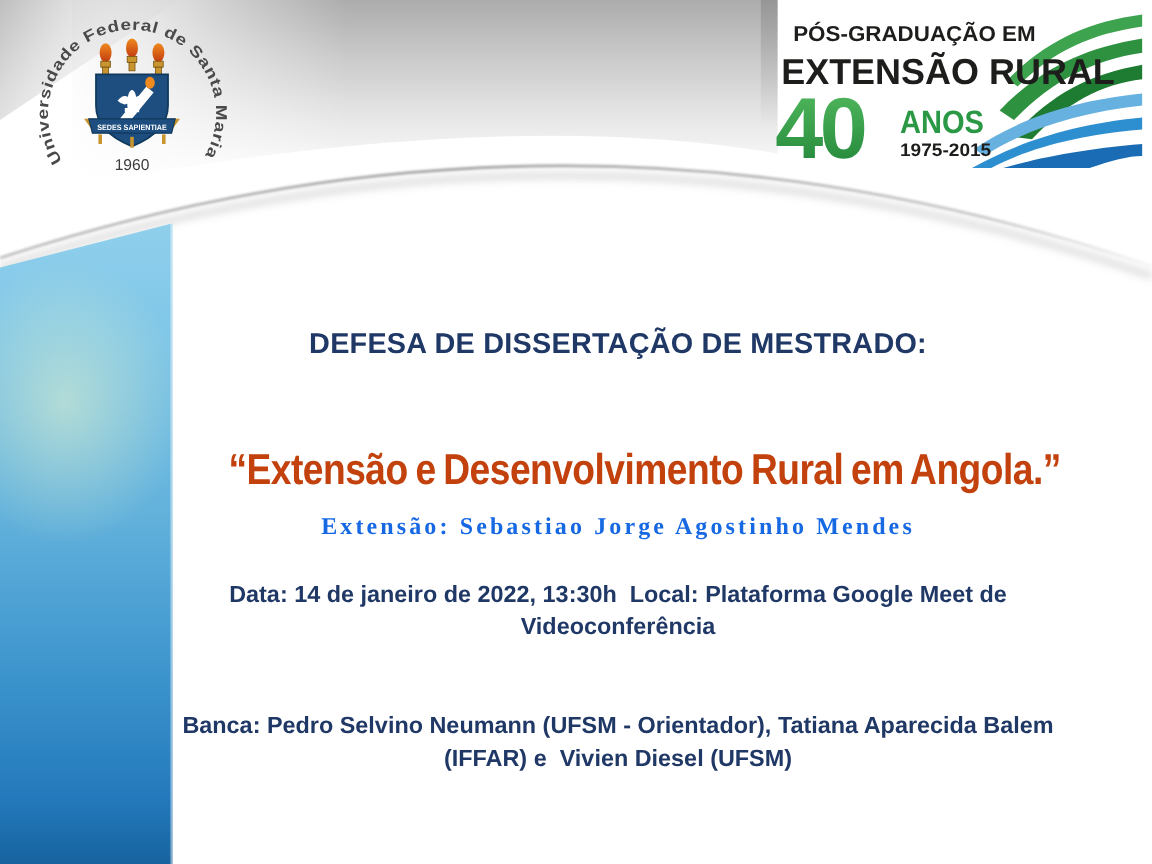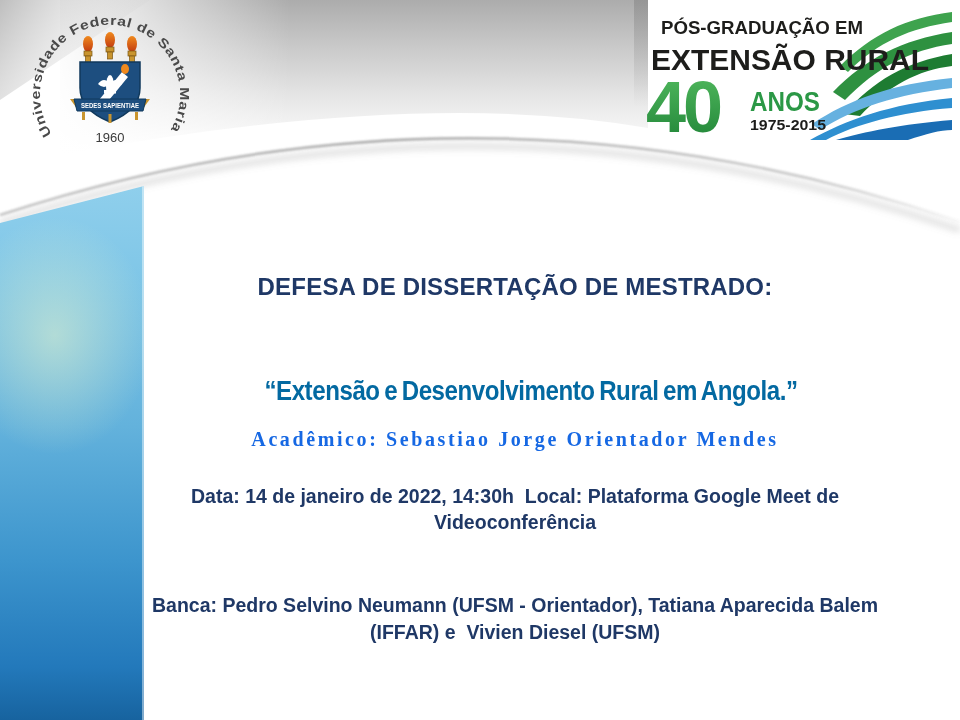--- a/index.html
+++ b/index.html
@@ -18,21 +18,21 @@
       linear-gradient(180deg,#8FCFEC 0%, #7FC6E7 18%, #63B2DC 45%, #3D95CD 70%, #2379BB 90%, #17639F 100%);
     box-shadow:inset -2px 0 0 rgba(255,255,255,0.45);
   }
   .seal{position:absolute; left:22px; top:2px; width:176px; height:152px; z-index:2;}
   .program-logo{position:absolute; left:640px; top:8px; width:312px; height:132px; z-index:2;}
   
   .content{position:absolute; left:80px; top:0; width:870px; height:720px; z-index:3;
     text-align:center; color:#1F3866; font-weight:bold;}
   .line{position:absolute; left:0; width:100%; white-space:pre-wrap;}
   .heading{top:246px; font-size:24px; line-height:26px; letter-spacing:0.2px;margin-top:28px;}
-  .title{top:328px; font-size:28px; line-height:42px; color:#0369a1; letter-spacing:-0.5px; word-spacing:-2px;}
+  .title{top:328px; font-size:36px; line-height:42px; color:#c2410c; letter-spacing:-0.5px; word-spacing:-2px;}
   .title .squeeze{display:inline-block; transform:scaleX(0.86); transform-origin:center; white-space:nowrap;}
   .academico{top:426px; font-size:20px; line-height:26px; color:#1668E3;
     font-family:"Liberation Serif", serif; letter-spacing:2.6px;}
   .schedule{top:483px; left:85px; width:700px; font-size:19.5px; line-height:26px;}
   .committee{top:592px; left:55px; width:760px; font-size:19.5px; line-height:27px;}
   svg text{font-family:"Liberation Sans", sans-serif;}
 </style>
 </head>
 <body>
 
@@ -164,18 +164,18 @@
     <text x="6" y="124" font-size="72" font-weight="bold" fill="url(#gradFour)" letter-spacing="-3">40</text>
     <text x="110" y="103" font-size="27" font-weight="bold" fill="#2B9846" textLength="70" lengthAdjust="spacingAndGlyphs">ANOS</text>
     <text x="110" y="122" font-size="15" font-weight="bold" fill="#1D1D1B" textLength="76" lengthAdjust="spacingAndGlyphs">1975-2015</text>
   </svg>
 
   <div class="content">
     <div class="line heading">DEFESA DE DISSERTAÇÃO DE MESTRADO:</div>
     <div class="line title">
       <span class="squeeze">“Extensão e Desenvolvimento Rural em Angola.”</span>
     </div>
-    <div class="line academico">Acadêmico: Sebastiao Jorge Orientador Mendes</div>
-    <div class="line schedule">Data: 14 de janeiro de 2022, 14:30h  Local: Plataforma Google Meet de Videoconferência</div>
+    <div class="line academico">Extensão: Sebastiao Jorge Agostinho Mendes</div>
+    <div class="line schedule">Data: 14 de janeiro de 2022, 13:30h  Local: Plataforma Google Meet de Videoconferência</div>
     <div class="line committee">Banca: Pedro Selvino Neumann (UFSM - Orientador), Tatiana Aparecida Balem (IFFAR) e  Vivien Diesel (UFSM)</div>
   </div>
 
 </div>
 
 </body></html>

